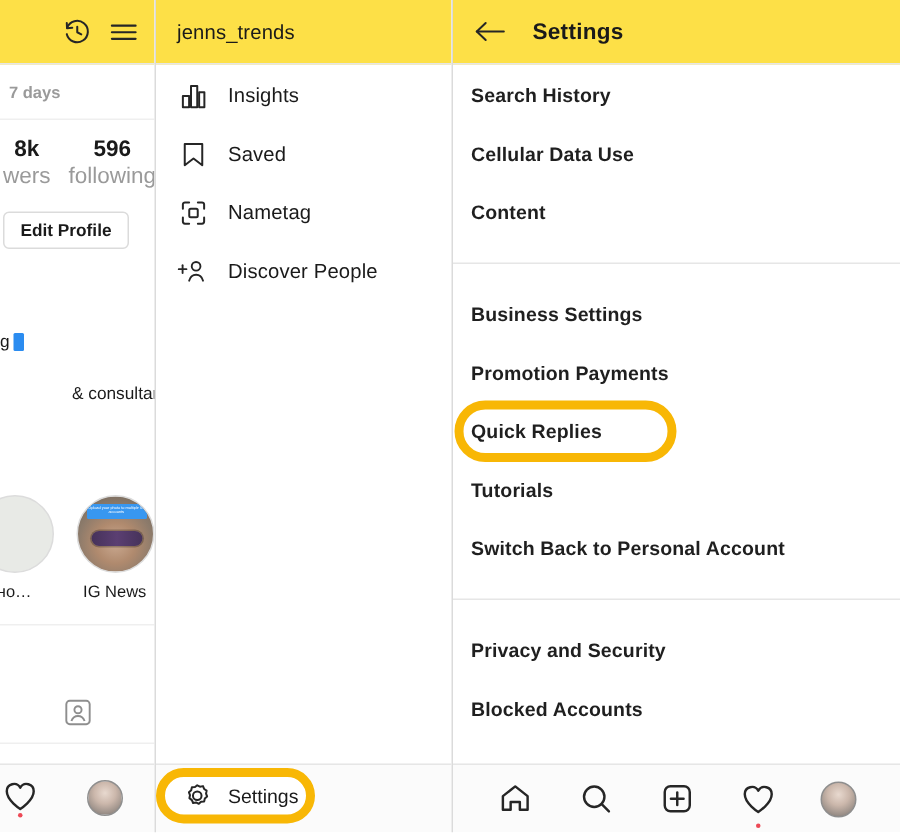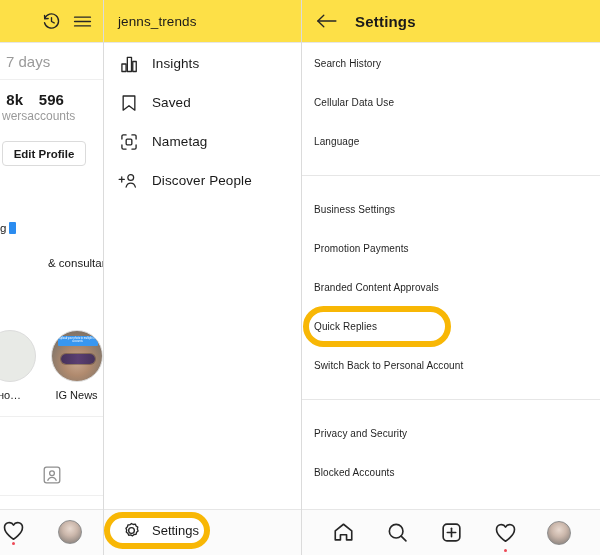--- a/index.html
+++ b/index.html
@@ -72,33 +72,33 @@
   
   .days-row {
     position: absolute;
     top: 44px; left: 0; right: 0;
     height: 36px;
     display: flex;
     align-items: center;
     padding-left: 6px;
     border-bottom: 1px solid #efefef;
   }
-  .days-row .label { font-size: 15px; color: #9a9a9a; }
+  .days-row .label { font-size: 11px; color: #9a9a9a; font-weight: bold; }
 
   .stats {
     position: absolute;
     top: 92px; left: 0;
     width: 103px;
     display: flex;
-    gap: 0;
+    gap: 12px;
     padding-left: 2px;
   }
   .stat { text-align: center; }
   .stat .num { font-size: 15px; font-weight: bold; color: #1a1a1a; line-height: 1.05; }
-  .stat .cap { font-size: 12px; color: #9a9a9a; margin-top: 1px; }
+  .stat .cap { font-size: 15px; color: #9a9a9a; margin-top: 1px; }
 
   .edit-profile-btn {
     position: absolute;
     top: 141px; left: 2px;
     width: 84px; height: 25px;
     border: 1px solid #dbdbdb;
     border-radius: 4px;
     background: #fff;
     font-size: 11.5px;
     font-weight: bold;
@@ -251,24 +251,25 @@
   .settings-list {
     position: absolute;
     top: 44px; left: 0; right: 0; bottom: 46px;
     overflow: hidden;
   }
   .srow {
     height: 39px;
     display: flex;
     align-items: center;
     padding-left: 12px;
-    font-size: 10px;
+    font-size: 13px;
     color: #1f1f1f;
     letter-spacing: .1px;
     cursor: pointer;
+    font-weight: bold;
   }
   .sgroup-gap { height: 14px; }
   .sdivider { height: 1px; background: #e6e6e6; }
 
   .quick-replies-row { position: relative; }
   .qr-pill {
     position: absolute;
     left: 1px;
     top: -1px;
     width: 148px;
@@ -324,21 +325,21 @@
       <span class="label">7 days</span>
     </div>
 
     <div class="stats">
       <div class="stat">
         <div class="num">8k</div>
         <div class="cap">wers</div>
       </div>
       <div class="stat">
         <div class="num">596</div>
-        <div class="cap">accounts</div>
+        <div class="cap">following</div>
       </div>
     </div>
 
     <button class="edit-profile-btn">Edit Profile</button>
 
     <div class="bio-line-1">
       <span>g</span>
       <span class="blue-chip"></span>
     </div>
 
@@ -465,35 +466,35 @@
           </svg>
         </span>
         <span class="title">Settings</span>
       </div>
     </div>
 
     <div class="settings-list">
 
       <div class="srow">Search History</div>
       <div class="srow">Cellular Data Use</div>
-      <div class="srow">Language</div>
+      <div class="srow">Content</div>
 
       <div class="sgroup-gap"></div>
       <div class="sdivider"></div>
       <div class="sgroup-gap"></div>
 
       <div class="srow">Business Settings</div>
       <div class="srow">Promotion Payments</div>
-      <div class="srow">Branded Content Approvals</div>
 
       <div class="srow quick-replies-row">
         <span class="qr-pill"></span>
         <span style="position:relative;z-index:2;">Quick Replies</span>
       </div>
 
+      <div class="srow">Tutorials</div>
       <div class="srow">Switch Back to Personal Account</div>
 
       <div class="sgroup-gap"></div>
       <div class="sdivider"></div>
       <div class="sgroup-gap"></div>
 
       <div class="srow">Privacy and Security</div>
       <div class="srow">Blocked Accounts</div>
 
     </div>

